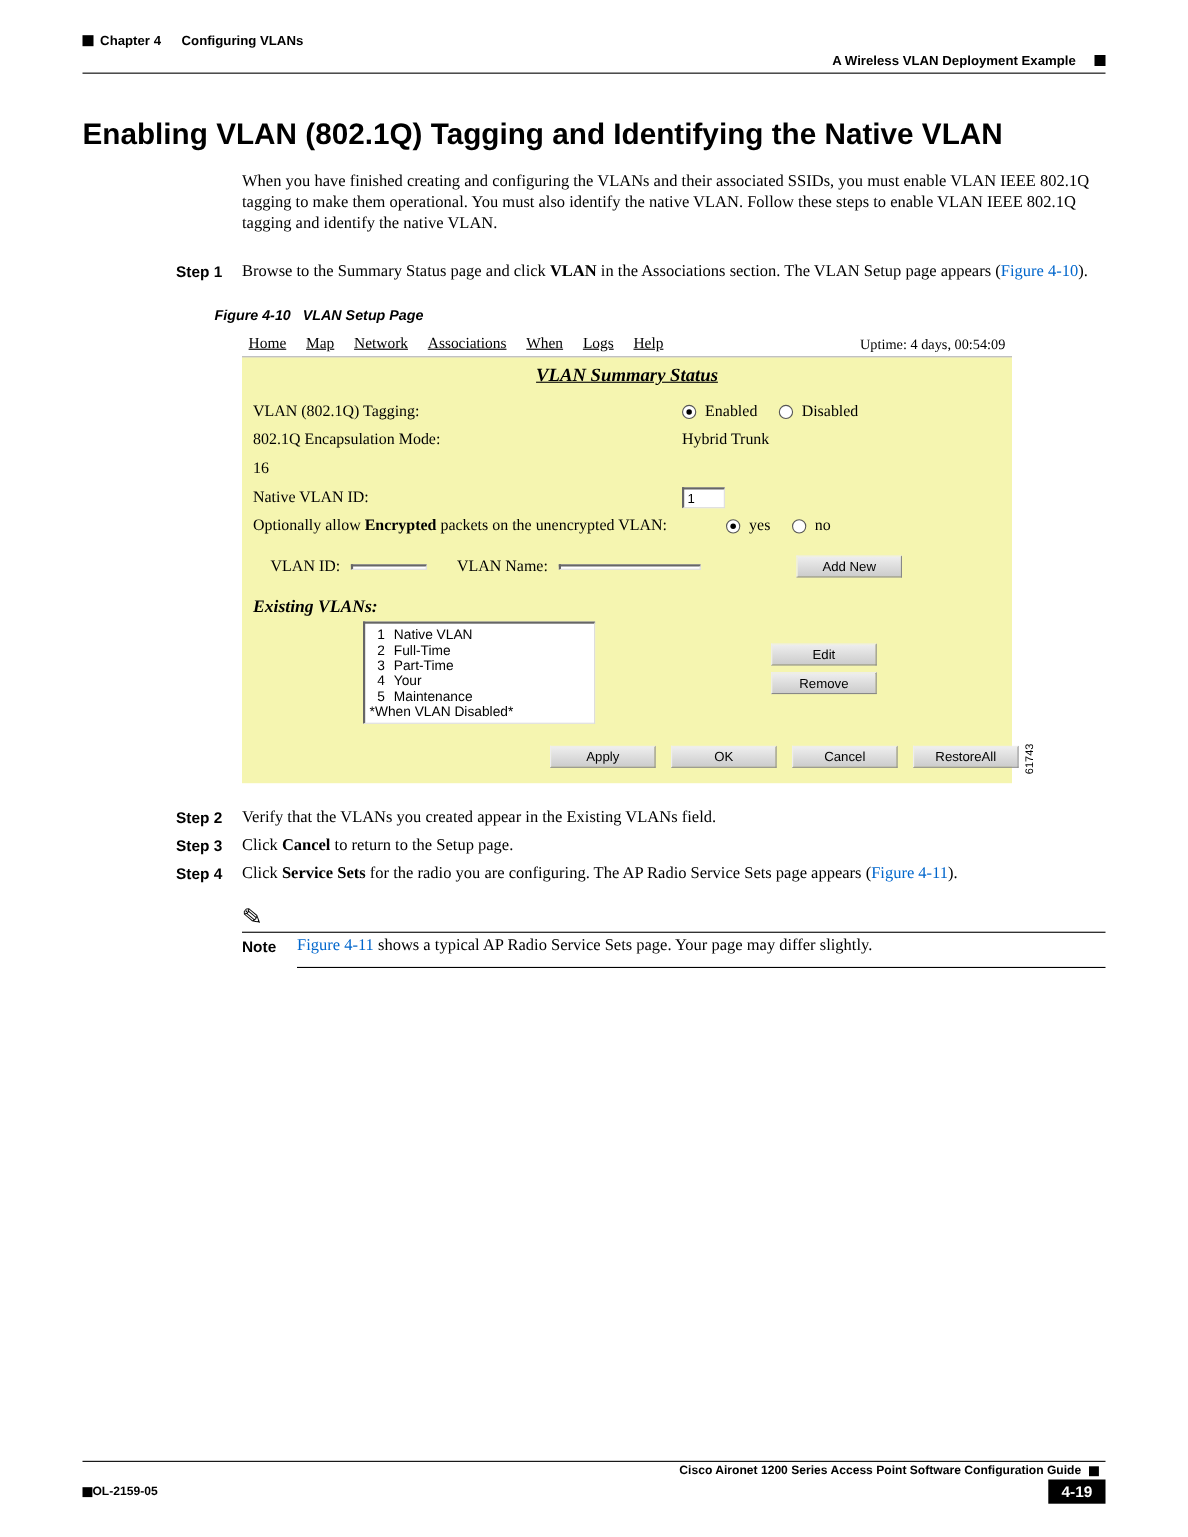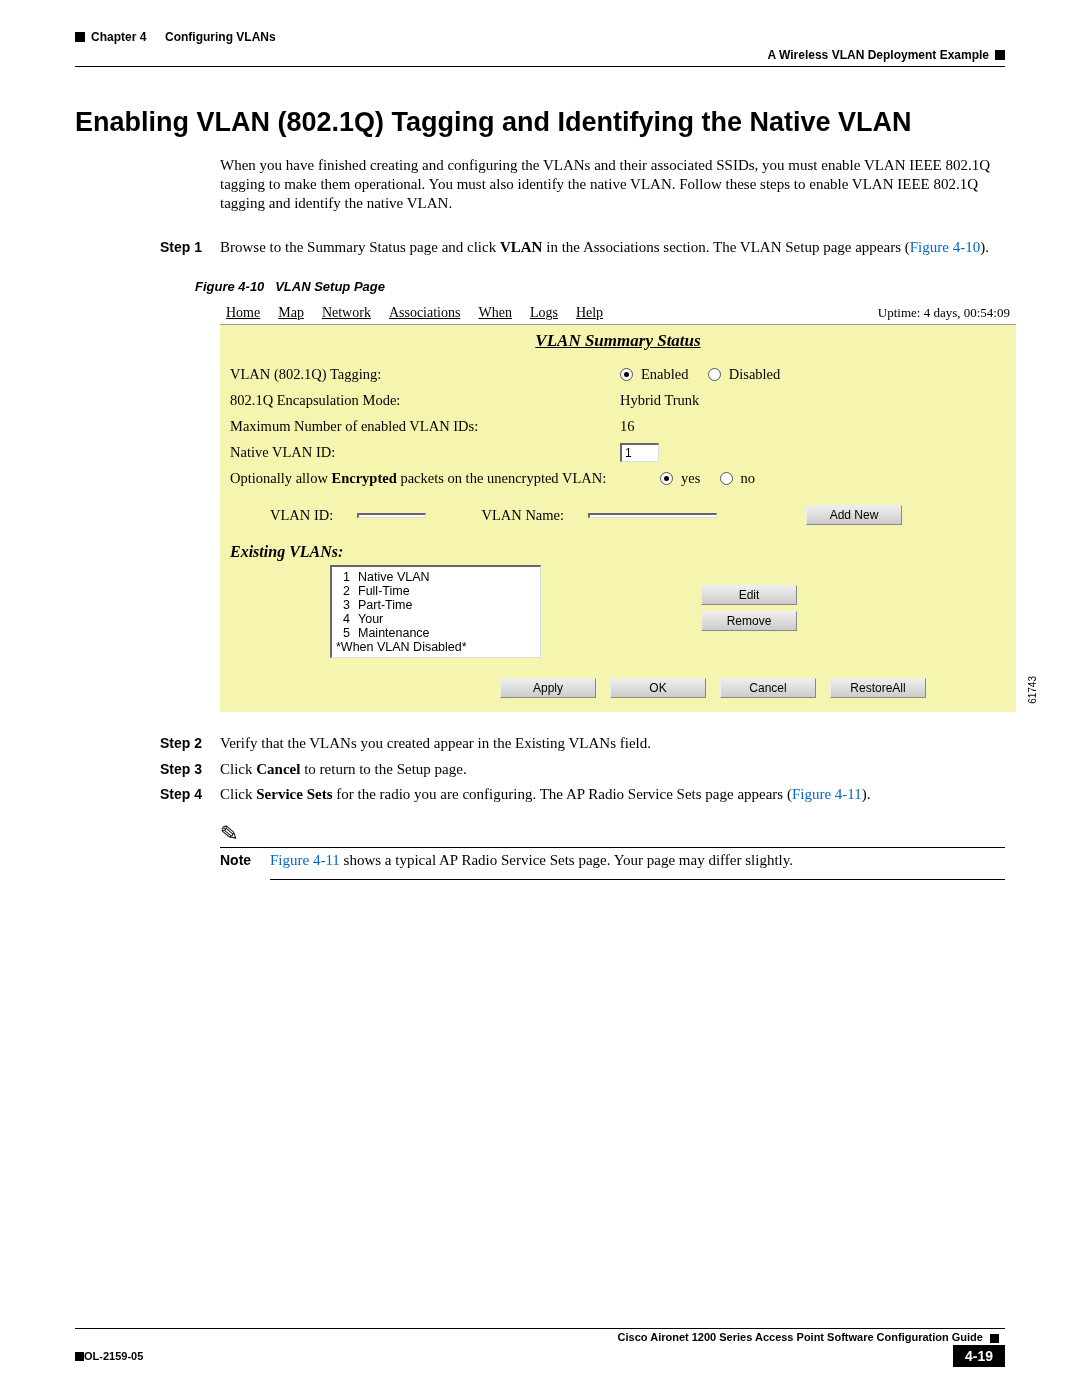--- a/index.html
+++ b/index.html
@@ -25,21 +25,21 @@
     margin-bottom: 4px;
   }
   .header-left {
     display: flex;
     align-items: center;
     gap: 6px;
   }
   .header-right {
     display: flex;
     align-items: center;
-    gap: 6px;
+    gap: 17px;
   }
   .sq {
     width: 10px;
     height: 10px;
     background: #000;
     display: inline-block;
   }
   .hr-line {
     border-top: 1px solid #000;
     margin-bottom: 40px;
@@ -80,21 +80,21 @@
     font-family: Arial, Helvetica, sans-serif;
     font-style: italic;
     font-size: 13px;
     font-weight: bold;
     margin: 22px 0 8px 120px;
   }
 
   
   .figure {
     margin-left: 145px;
-    width: 796px;
+    width: 700px;
     border: 0;
     font-family: "Times New Roman", serif;
     position: relative;
   }
   .nav-row {
     display: flex;
     align-items: center;
     border-bottom: 1px solid #999;
     padding: 3px 6px;
     gap: 18px;
@@ -177,24 +177,23 @@
     font-family: Arial, sans-serif;
     font-size: 12px;
     padding: 2px 12px;
     cursor: default;
     min-width: 70px;
     text-align: center;
   }
   .id-row {
     display: flex;
     align-items: center;
-    gap: 24px;
-    padding: 14px 10px 4px 10px;
+    gap: 10px;
+    padding: 14px 10px 4px 26px;
     font-size: 14.5px;
-    margin-left: 40px;
   }
   .existing-title {
     font-weight: bold;
     font-style: italic;
     padding: 14px 10px 4px 10px;
     font-size: 16px;
   }
   .listbox {
     background: #fff;
     border-top: 2px solid #666;
@@ -386,21 +385,20 @@
           <span>Disabled</span>
         </div>
       </div>
 
       <div class="settings-row">
         <div class="settings-label">802.1Q Encapsulation Mode:</div>
         <div class="settings-value">Hybrid Trunk</div>
       </div>
 
       <div class="settings-row">
-        <div class="settings-label">Maximum Number of enabled VLAN IDs:</div>
         <div class="settings-value">16</div>
       </div>
 
       <div class="settings-row">
         <div class="settings-label">Native VLAN ID:</div>
         <div class="settings-value">
           <div class="win-input tiny">1</div>
         </div>
       </div>
 

